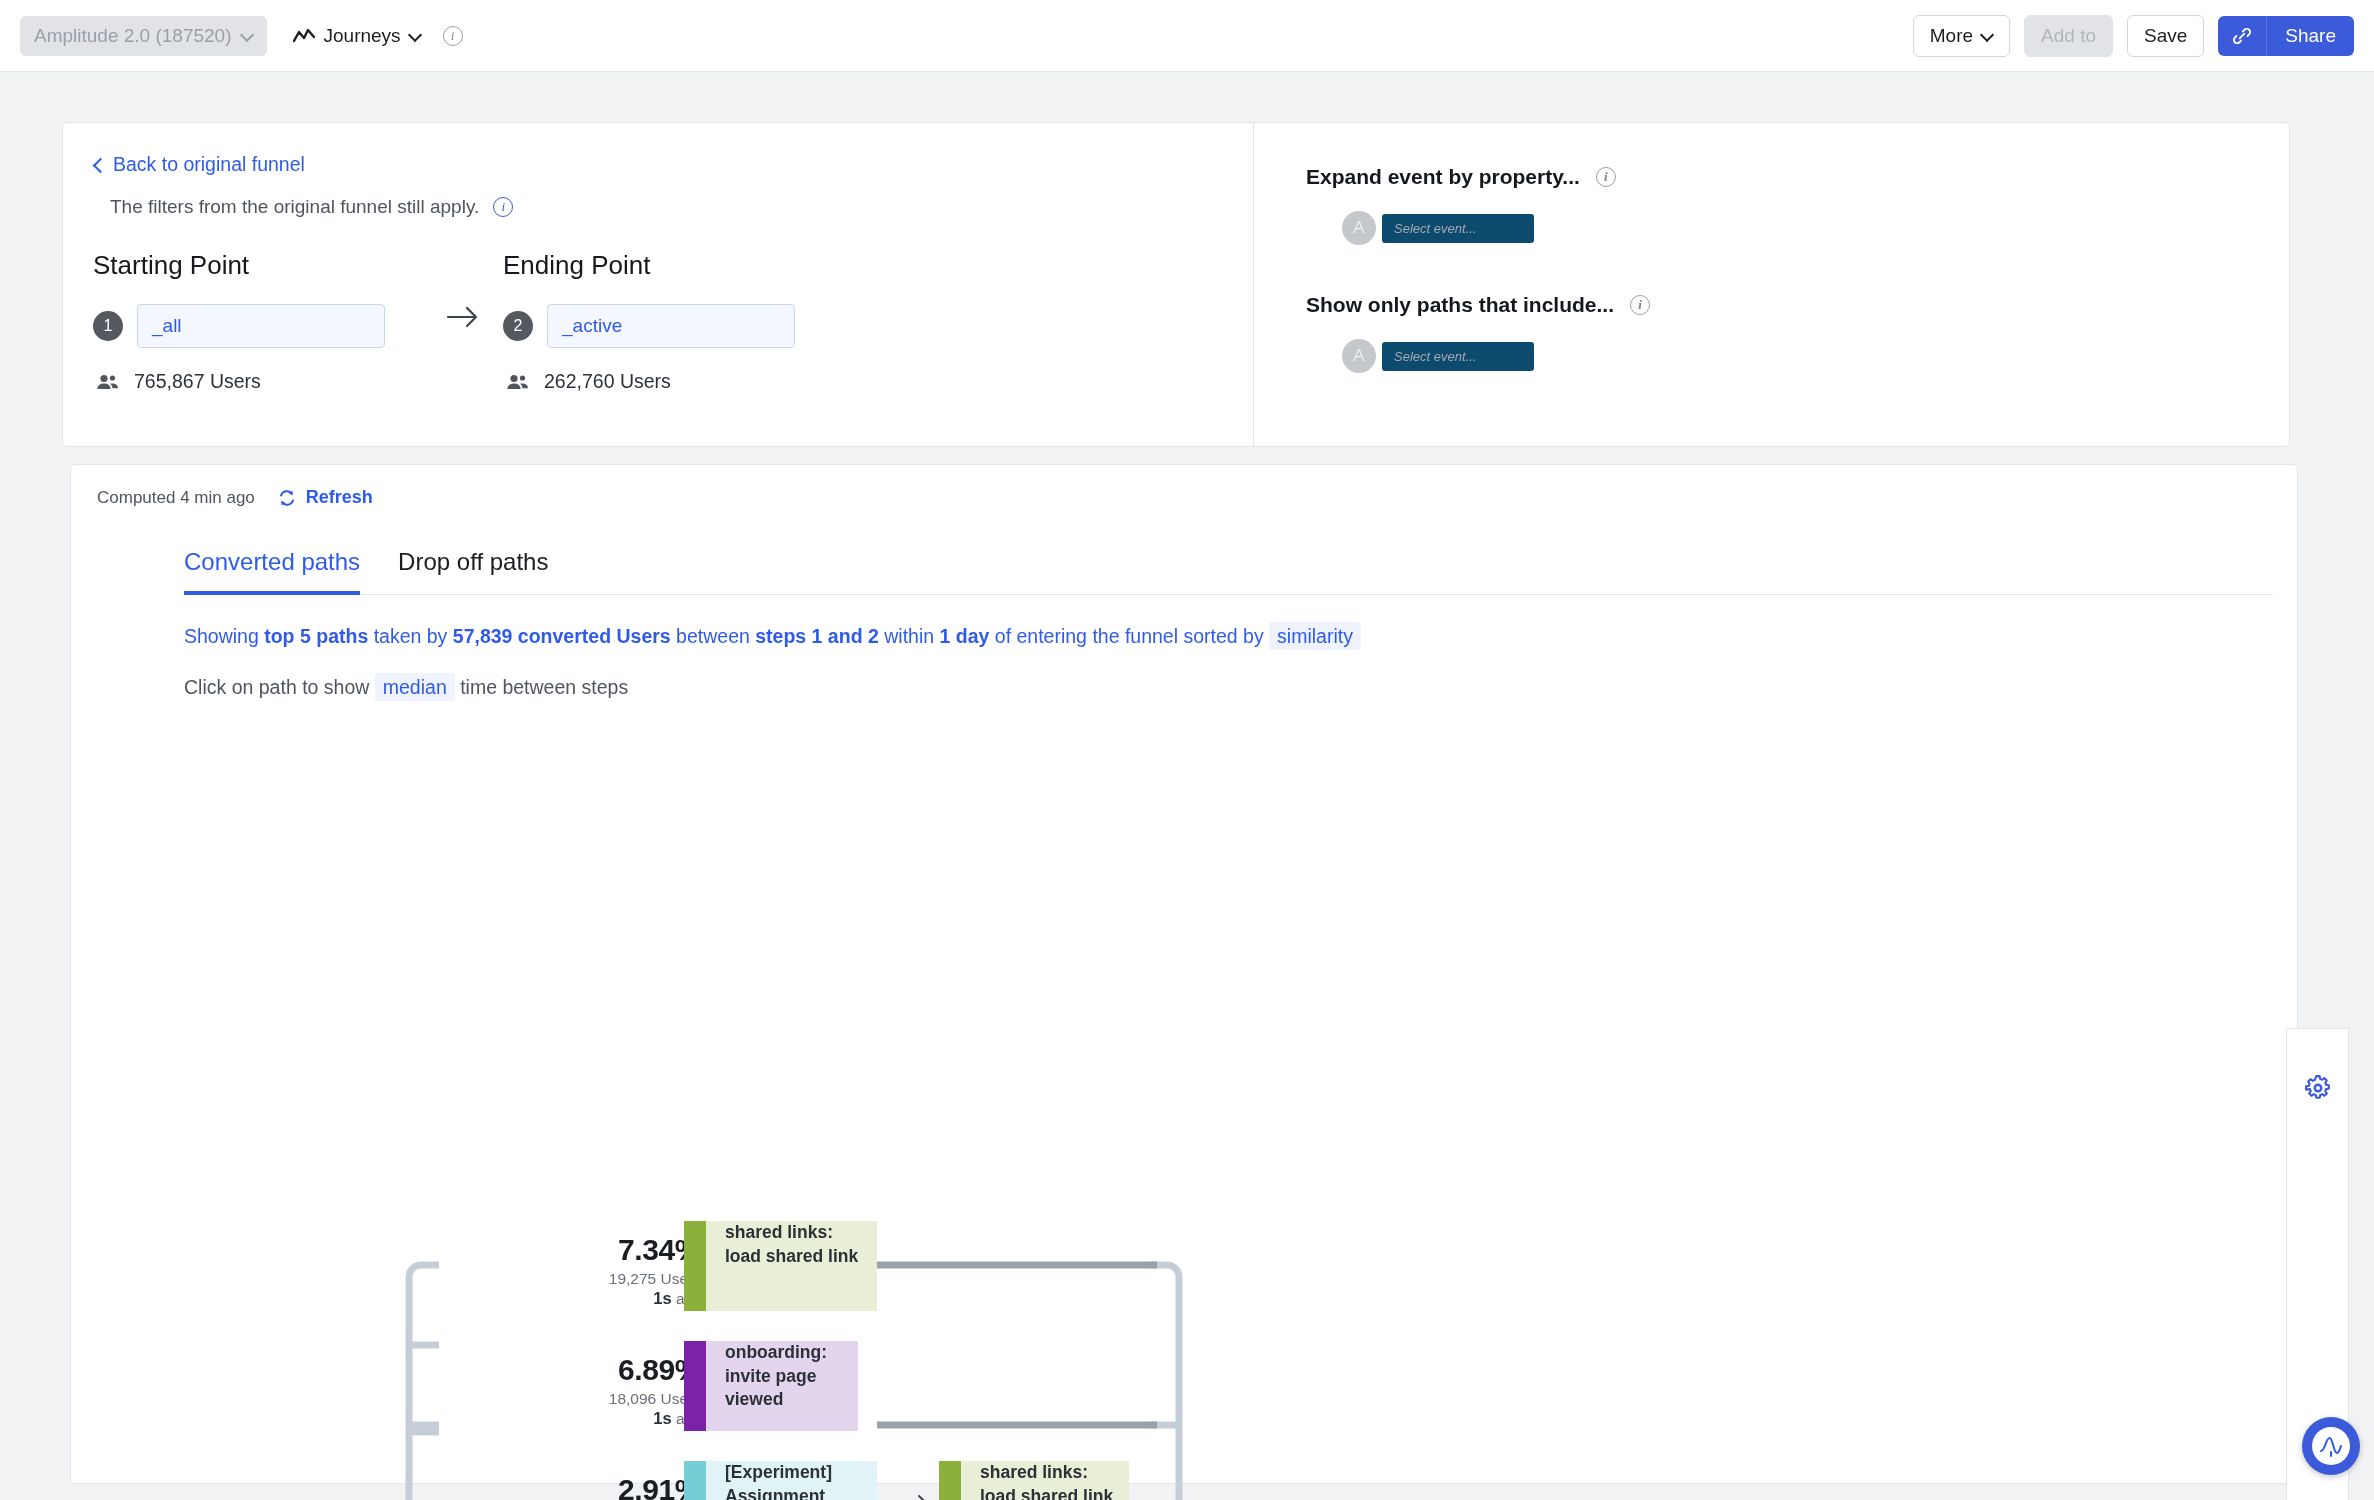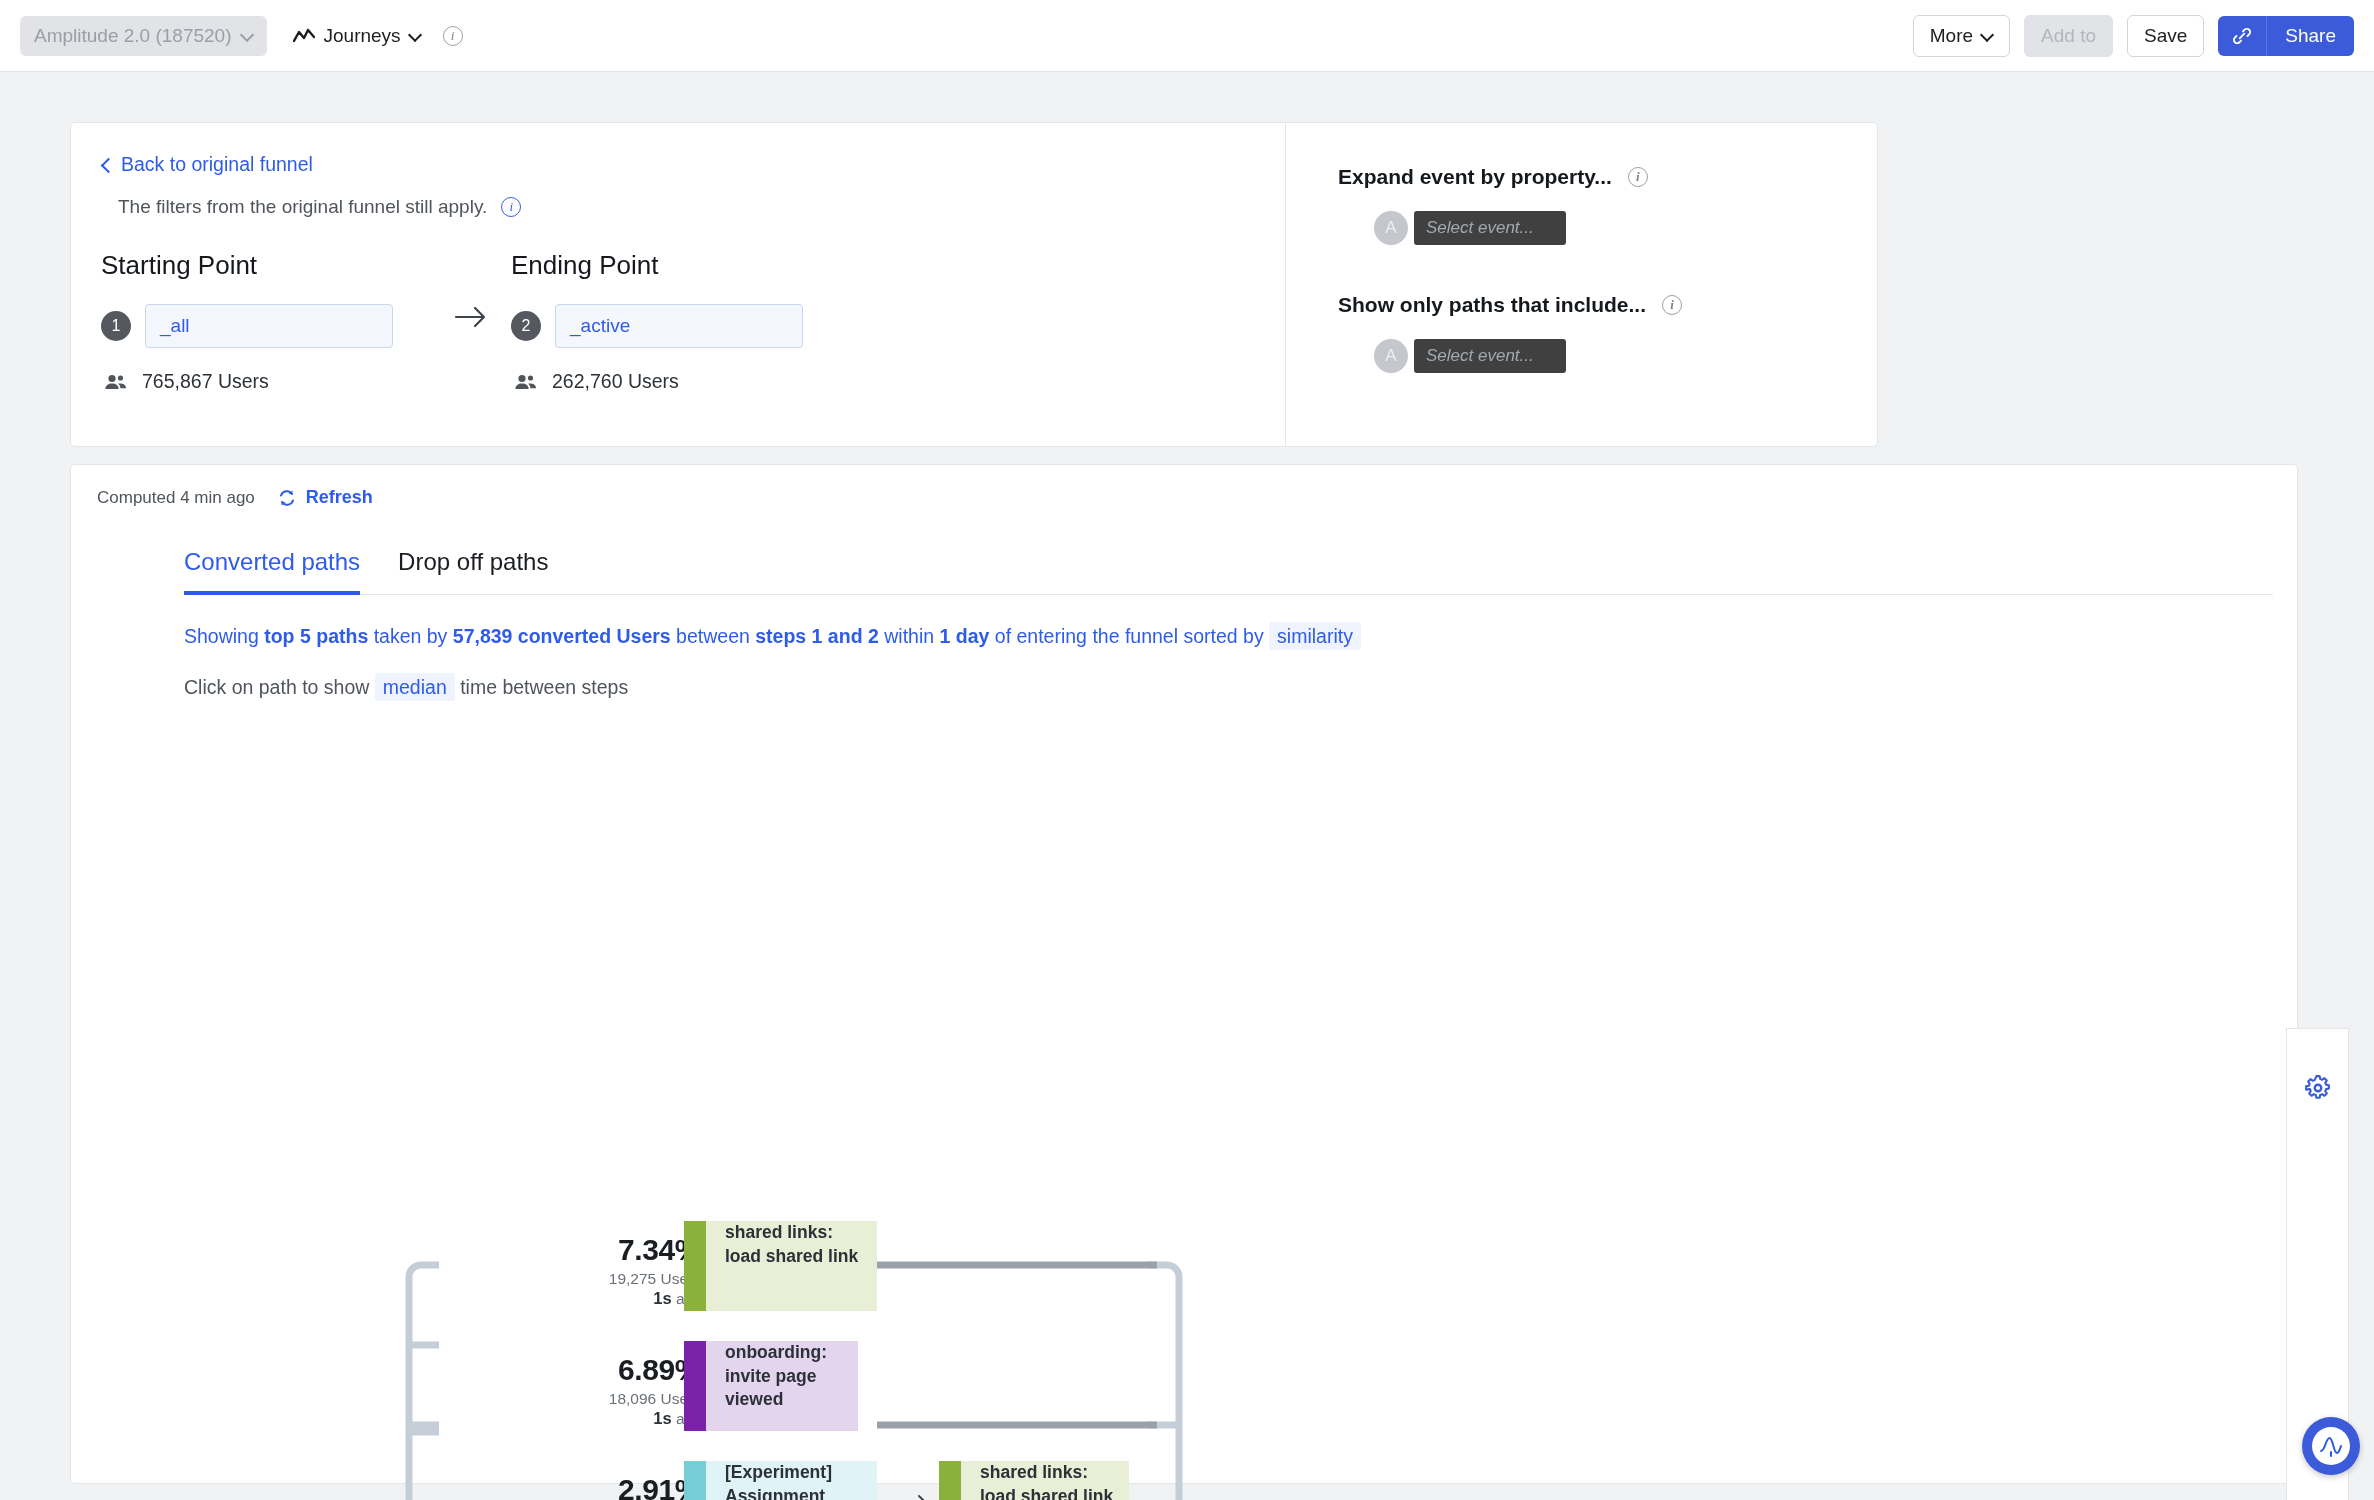--- a/index.html
+++ b/index.html
@@ -56,21 +56,21 @@
   }
   .share-btn {
     background: #3b5bdb; color: #fff; padding: 9px 18px; font-size: 19px;
     display: flex; align-items: center; cursor: pointer;
   }
 
   
   .card {
     position: absolute; background: #fff; border: 1px solid #e3e5e8; border-radius: 5px;
   }
-  #config-card { left: 70px; top: 122px; width: 1808px; height: 325px; display: flex; gap: 24px; }
+  #config-card { left: 62px; top: 122px; width: 2228px; height: 325px; display: flex; }
   .config-left { width: 1190px; padding: 30px 0 0 30px; position: relative; }
   .config-right {
     flex: 1; border-left: 1px solid #e3e5e8; padding: 42px 0 0 52px;
   }
 
   .back-link {
     display: flex; align-items: center; gap: 10px;
     color: #2f5bea; font-size: 19.5px; cursor: pointer; width: max-content;
   }
   .back-chev { width: 10px; height: 10px; position: relative; display: inline-block; }
@@ -105,22 +105,22 @@
   .expand-label {
     display: flex; align-items: center; gap: 16px;
     font-size: 21px; color: #15181c; font-weight: 700;
   }
   .select-event-row { display: flex; align-items: center; gap: 6px; margin: 22px 0 0 36px; }
   .avatar-a {
     width: 34px; height: 34px; border-radius: 50%; background: #c4c7cc; color: #eceef0;
     font-size: 17px; display: flex; align-items: center; justify-content: center; flex: none;
   }
   .select-event-input {
-    background: #404040; padding: 7px 12px; border-radius: 3px;
-    font-size: 17px; color: #a3a8b0; font-style: italic; min-width: 152px;
+    background: #0c4a6e; padding: 7px 12px; border-radius: 3px;
+    font-size: 13px; color: #a3a8b0; font-style: italic; min-width: 152px;
   }
   .spacer-block { height: 48px; }
 
   
   #paths-card { left: 70px; top: 464px; width: 2228px; height: 1020px; }
   .computed-row {
     display: flex; align-items: center; gap: 22px;
     padding: 22px 0 0 26px; font-size: 17px; color: #50555c;
   }
   .refresh-link {

